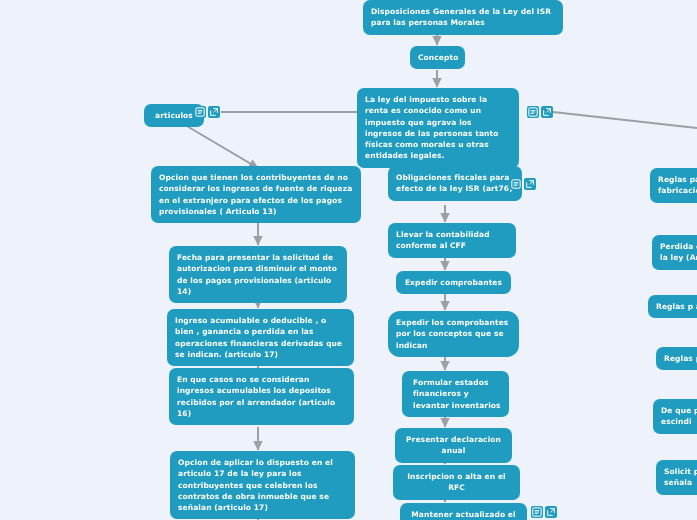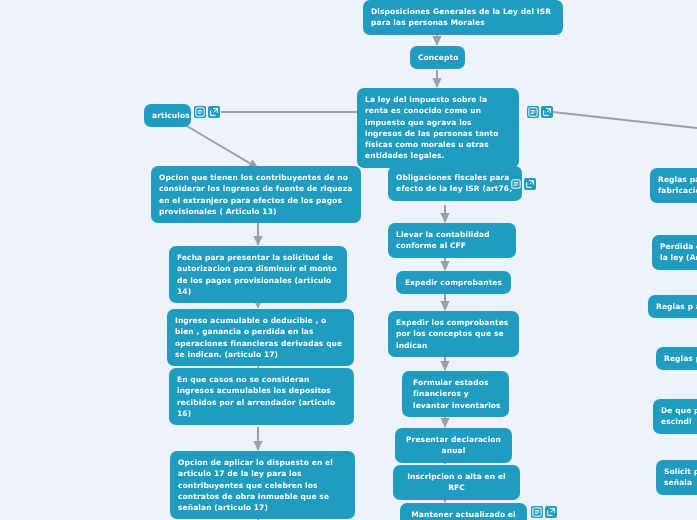--- a/index.html
+++ b/index.html
@@ -121,21 +121,21 @@
     </span>
     <span class="icon-btn">
       <svg width="10" height="10" viewBox="0 0 12 12">
           <path d="M2 4 V10 H8" fill="none" stroke="#ffffff" stroke-width="1.2"></path>
           <path d="M5 2 H10 V7" fill="none" stroke="#ffffff" stroke-width="1.2"></path>
           <line x1="5.5" y1="6.5" x2="10" y2="2" stroke="#ffffff" stroke-width="1.2"></line>
         </svg>
     </span>
   </div>
 
-  <div class="node" style="left:144px; top:104px; width:47px; text-align:center;">articulos</div>
+  <div class="node" style="left:144px; top:104px; width:60px; text-align:center;">articulos</div>
 
   <div class="icons" style="left:194px; top:106px;">
     <span class="icon-btn">
       <svg width="10" height="10" viewBox="0 0 12 12">
           <rect x="1" y="1" width="10" height="10" rx="1.5" fill="none" stroke="#ffffff" stroke-width="1.2"></rect>
           <line x1="3.3" y1="4.2" x2="8.7" y2="4.2" stroke="#ffffff" stroke-width="1"></line>
           <line x1="3.3" y1="6" x2="8.7" y2="6" stroke="#ffffff" stroke-width="1"></line>
           <line x1="3.3" y1="7.8" x2="7" y2="7.8" stroke="#ffffff" stroke-width="1"></line>
         </svg>
     </span>
@@ -175,21 +175,21 @@
           <path d="M5 2 H10 V7" fill="none" stroke="#ffffff" stroke-width="1.2"></path>
           <line x1="5.5" y1="6.5" x2="10" y2="2" stroke="#ffffff" stroke-width="1.2"></line>
         </svg>
     </span>
   </div>
 
   <div class="node" style="left:388px; top:223px; width:128px;">Llevar la contabilidad conforme al CFF</div>
 
   <div class="node" style="left:396px; top:271px; width:115px; text-align:center;">Expedir comprobantes</div>
 
-  <div class="node" style="left:388px; top:311px; width:131px;">Expedir los comprobantes por los conceptos que se indican</div>
+  <div class="node" style="left:388px; top:311px; width:131px;border-radius:12px;">Expedir los comprobantes por los conceptos que se indican</div>
 
   <div class="node" style="left:402px; top:371px; width:107px;padding-left:11px;">Formular estados financieros y levantar inventarios</div>
 
   <div class="node" style="left:395px; top:428px; width:117px; text-align:center;">Presentar declaracion anual</div>
 
   <div class="node" style="left:393px; top:465px; width:127px; text-align:center;">Inscripcion o alta en el RFC</div>
 
   <div class="node" style="left:400px; top:503px; width:127px; text-align:center;">Mantener actualizado el RFC</div>
 
   <div class="icons" style="left:531px; top:506px;">

